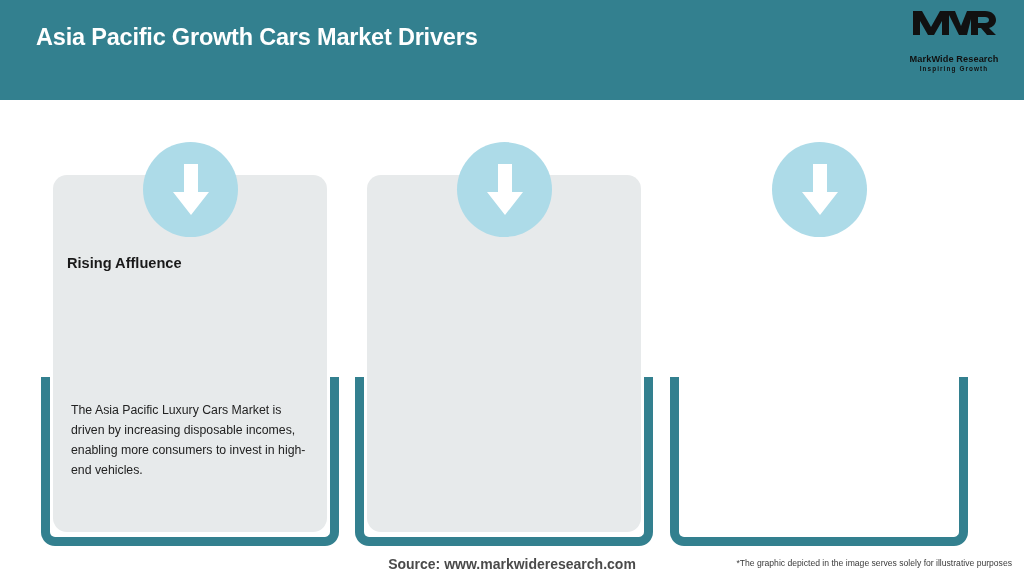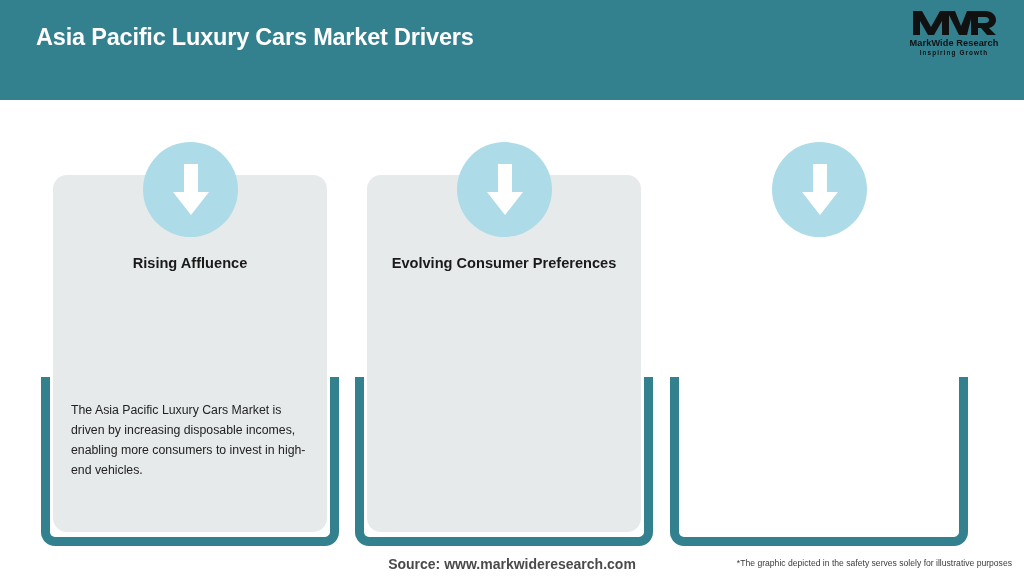--- a/index.html
+++ b/index.html
@@ -51,21 +51,21 @@
     display: block;
     height: 27px;
     line-height: 0;
   }
   #logo-name {
     display: block;
     font-size: 9.2px;
     font-weight: bold;
     color: #111111;
     letter-spacing: 0.1px;
-    margin-top: 2px;
+    margin-top: 18px;
     white-space: nowrap;
   }
   #logo-tagline {
     display: block;
     font-size: 6.4px;
     font-weight: bold;
     color: #111111;
     letter-spacing: 1.1px;
     margin-top: 1px;
     white-space: nowrap;
@@ -105,21 +105,21 @@
     height: 357px;
     background: #e7eaeb;
     border-radius: 14px;
   }
 
   .card-title {
     position: absolute;
     left: 14px;
     right: 14px;
     top: 78px;
-    text-align: center;
+    text-align: left;
     font-size: 14.6px;
     font-weight: bold;
     color: #1a1a1a;
     line-height: 1.42;
   }
 
   .card-body {
     position: absolute;
     left: 18px;
     right: 16px;
@@ -168,21 +168,21 @@
     color: #3a3a3a;
     white-space: nowrap;
   }
 </style>
 </head>
 <body>
 
 <div id="page">
 
   <div id="header-bar">
-    <div id="page-title">Asia Pacific Luxury Cars Market Drivers</div>
+    <div id="page-title">Asia Pacific Growth Cars Market Drivers</div>
 
     <div id="logo">
       <span id="logo-mark">
         <svg width="86" height="27" viewBox="0 0 86 27" aria-hidden="true">
           <path d="M2 26 L2 2 L11 2 L20 18 L29 2 L38 2 L38 26 L31 26 L31 12 L23 26 L17 26 L9 12 L9 26 Z" fill="#111111"></path>
           <path d="M36 2 L44 2 L50 17 L56 2 L62 2 L56 26 L48 26 Z" fill="#111111"></path>
           <path d="M60 26 L60 2 L74 2 C81 2 85 6 85 11 C85 15 82 18 78 19 L85 26 L76 26 L70 19 L67 19 L67 26 Z M67 8 L67 14 L74 14 C76.5 14 78 12.7 78 11 C78 9.3 76.5 8 74 8 Z" fill="#111111"></path>
         </svg>
       </span>
       <span id="logo-name">MarkWide Research</span>
@@ -199,34 +199,33 @@
     <div class="icon-circle">
       <svg width="42" height="56" viewBox="0 0 42 56" aria-hidden="true">
         <path d="M14 2 L28 2 L28 30 L39 30 L21 53 L3 30 L14 30 Z" fill="#ffffff"></path>
       </svg>
     </div>
   </div>
 
   <div class="card-group" id="group-1">
     <div class="frame"></div>
     <div class="card">
-      <div class="card-title">Evolving Consumer Preferences</div>
     </div>
     <div class="icon-circle">
       <svg width="42" height="56" viewBox="0 0 42 56" aria-hidden="true">
         <path d="M14 2 L28 2 L28 30 L39 30 L21 53 L3 30 L14 30 Z" fill="#ffffff"></path>
       </svg>
     </div>
   </div>
 
   <div class="card-group" id="group-2">
     <div class="frame"></div>
     <div class="icon-circle">
       <svg width="42" height="56" viewBox="0 0 42 56" aria-hidden="true">
         <path d="M14 2 L28 2 L28 30 L39 30 L21 53 L3 30 L14 30 Z" fill="#ffffff"></path>
       </svg>
     </div>
   </div>
 
   <div id="source-note">Source: www.markwideresearch.com</div>
-  <div id="disclaimer">*The graphic depicted in the safety serves solely for illustrative purposes</div>
+  <div id="disclaimer">*The graphic depicted in the image serves solely for illustrative purposes</div>
 
 </div>
 
 </body></html>

